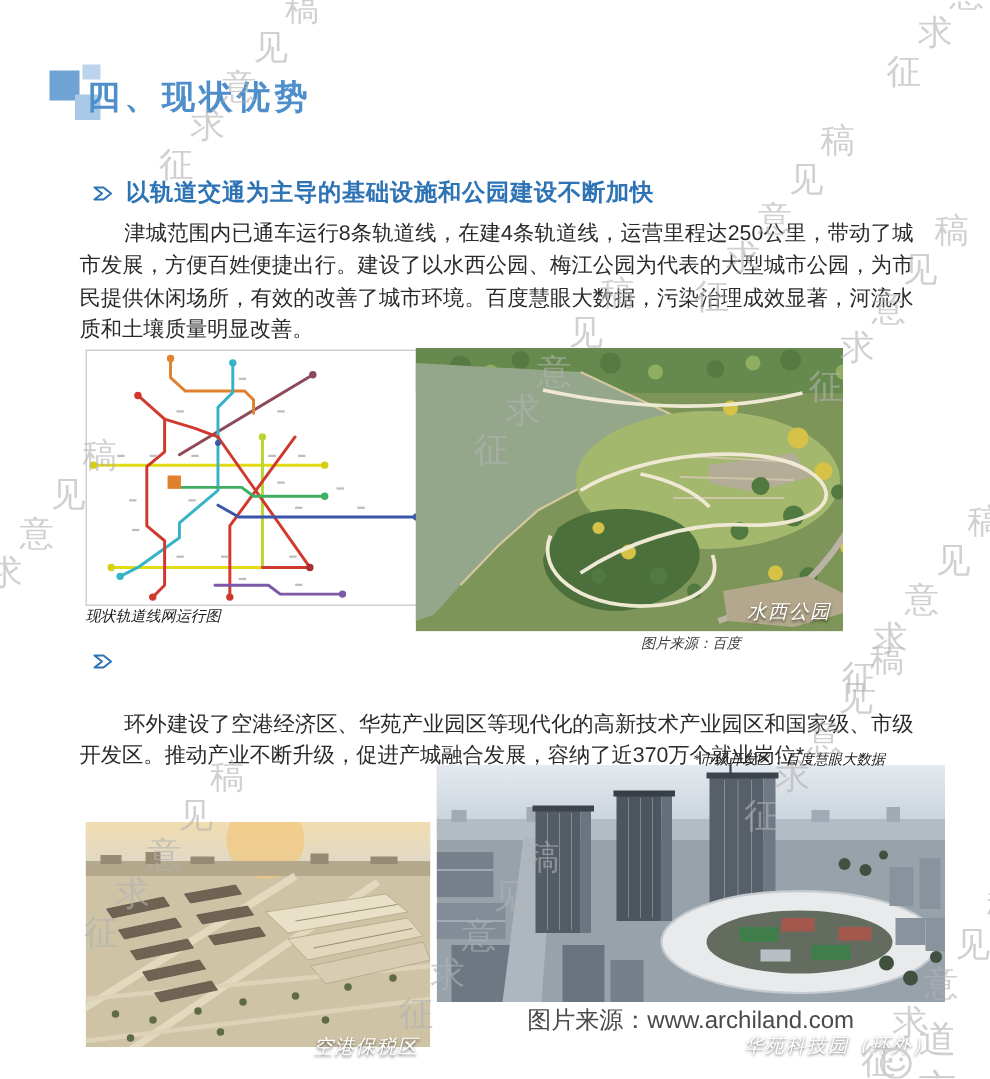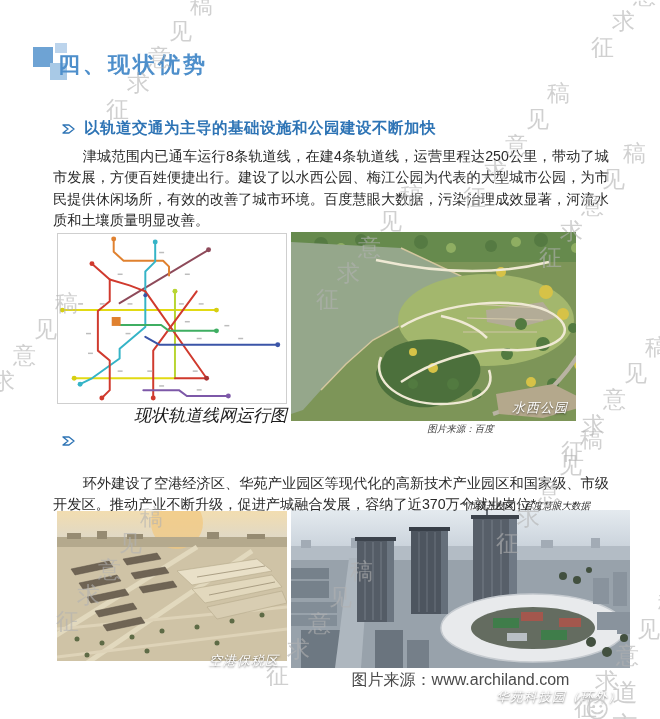--- a/index.html
+++ b/index.html
@@ -19,22 +19,22 @@
   .footnote{position:absolute;left:53px;width:537px;text-align:right;
       font-family:"Liberation Serif",serif;font-style:italic;font-size:9.5px;color:#222;z-index:4;}
   
   .fig{position:absolute;overflow:hidden;z-index:1;}
   .fig svg{display:block;}
   .fig-label{position:absolute;right:8px;bottom:4px;color:#ffffff;
       font-family:"Liberation Serif",serif;font-style:italic;font-size:13px;letter-spacing:1px;
       text-shadow:0 1px 2px rgba(0,0,0,.6);z-index:3;}
   .fig-credit{position:absolute;font-family:"Liberation Serif",serif;font-style:italic;
       text-align:center;color:#3c3c3c;z-index:4;}
-  .map-caption{position:absolute;left:57px;top:404px;width:230px;text-align:right;
-      font-family:"Liberation Serif",serif;font-style:italic;font-size:17px;color:#1c1c1c;z-index:4;}
+  .map-caption{position:absolute;left:57px;top:404px;width:230px;
+      font-family:"Liberation Serif",serif;font-style:italic;font-size:10px;color:#1c1c1c;z-index:4;}
   
   .wm{position:absolute;width:132px;height:142px;z-index:6;pointer-events:none;}
   .wm-ch{position:absolute;font-family:"Liberation Serif",serif;font-size:23px;
       color:#b2b2b2;opacity:.6;}
   
   .brand{position:absolute;left:584px;top:676px;display:flex;align-items:center;gap:2px;
       z-index:6;opacity:.85;}
   .brand .name{font-size:25px;color:#c7c7c7;letter-spacing:2px;font-family:"Liberation Sans",sans-serif;}
 </style>
 </head>
@@ -109,21 +109,21 @@
         <rect x="90" y="138" width="5" height="1.5"></rect>
       <rect x="136" y="138" width="5" height="1.5"></rect>
         <rect x="102" y="153" width="5" height="1.5"></rect>
       <rect x="140" y="157" width="5" height="1.5"></rect>
         <rect x="30" y="120" width="5" height="1.5"></rect>
     </g>
   </svg>
 </div>
 <div class="map-caption">现状轨道线网运行图</div>
 
-<div class="fig" style="left:291px;top:232px;width:285px;height:189px;">
+<div class="fig" style="left:277px;top:232px;width:285px;height:189px;">
   <svg width="339" height="189" viewBox="0 0 339 189">
     <rect width="339" height="189" fill="#7d9558"></rect>
     <rect width="339" height="30" fill="#668a4d"></rect>
     <g fill="#557a42">
       <circle cx="30" cy="12" r="7"></circle>
         <circle cx="70" cy="8" r="6"></circle>
         <circle cx="130" cy="10" r="7"></circle>
       <circle cx="200" cy="14" r="6"></circle>
         <circle cx="250" cy="8" r="7"></circle>
         <circle cx="330" cy="20" r="7"></circle>
@@ -186,21 +186,21 @@
 <div class="fig-credit" style="left:291px;top:423px;width:339px;font-size:9.5px;">图片来源：百度</div>
 
 <div class="sec-head" style="top:435px;">
   <svg class="arrow-icon" viewBox="0 0 13 12">
     <path d="M1,2 L7,2 L12,6 L7,10 L1,10 L6,6 Z" fill="none" stroke="#2e74b5" stroke-width="1.4" stroke-linejoin="round"></path>
   </svg>
 </div>
 <div class="para" style="top:473px;">环外建设了空港经济区、华苑产业园区等现代化的高新技术产业园区和国家级、市级开发区。推动产业不断升级，促进产城融合发展，容纳了近370万个就业岗位*。</div>
 <div class="footnote" style="top:500px;">*市级开发区：百度慧眼大数据</div>
 
-<div class="fig" style="left:57px;top:511px;width:230px;height:163px;">
+<div class="fig" style="left:57px;top:548px;width:230px;height:163px;">
   <svg width="230" height="150" viewBox="0 0 230 150">
     <defs>
       <linearGradient id="sky1" x1="0" y1="0" x2="0" y2="1">
         <stop offset="0" stop-color="#f2ddb0"></stop>
           <stop offset="1" stop-color="#ded8c8"></stop>
       </linearGradient>
     </defs>
     <rect width="230" height="150" fill="#cfc3a6"></rect>
     <rect width="230" height="30" fill="url(#sky1)"></rect>
     <circle cx="120" cy="12" r="26" fill="#f2c87e" opacity="0.7"></circle>

